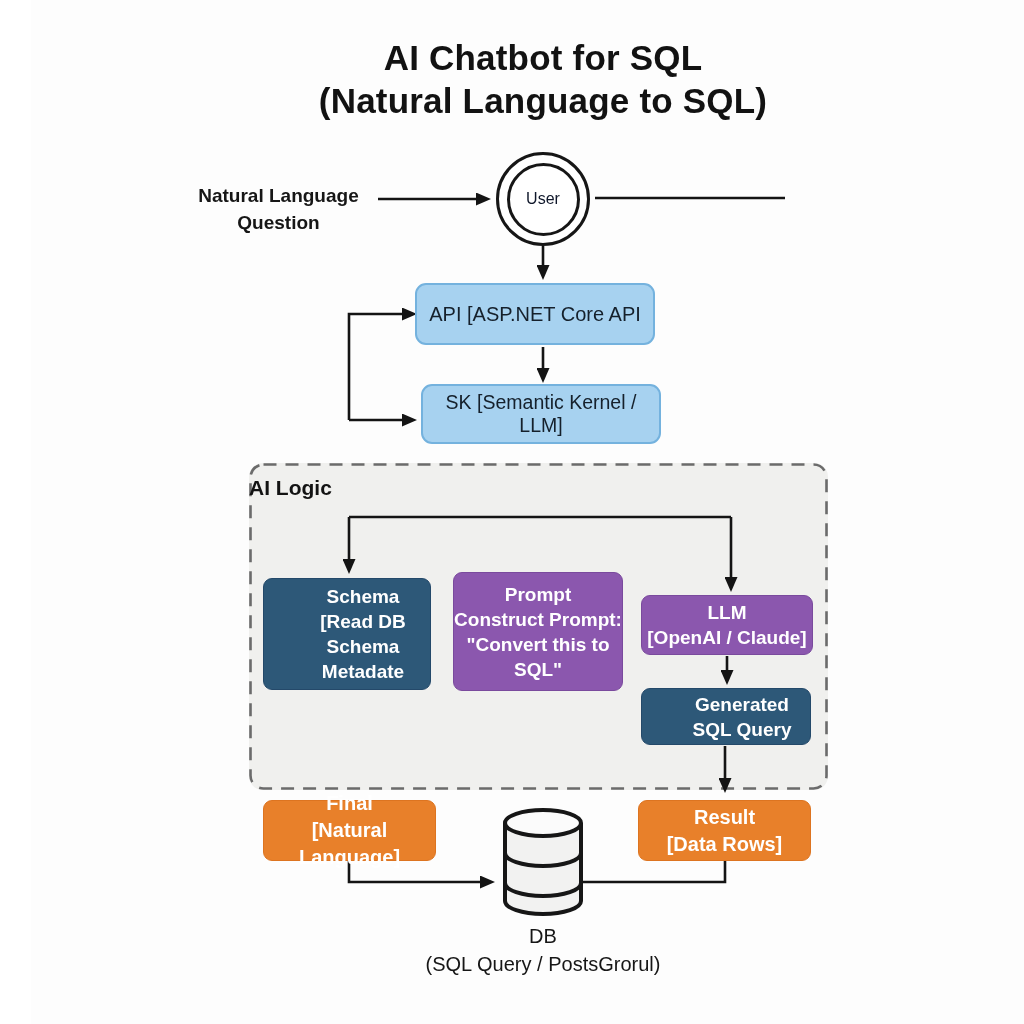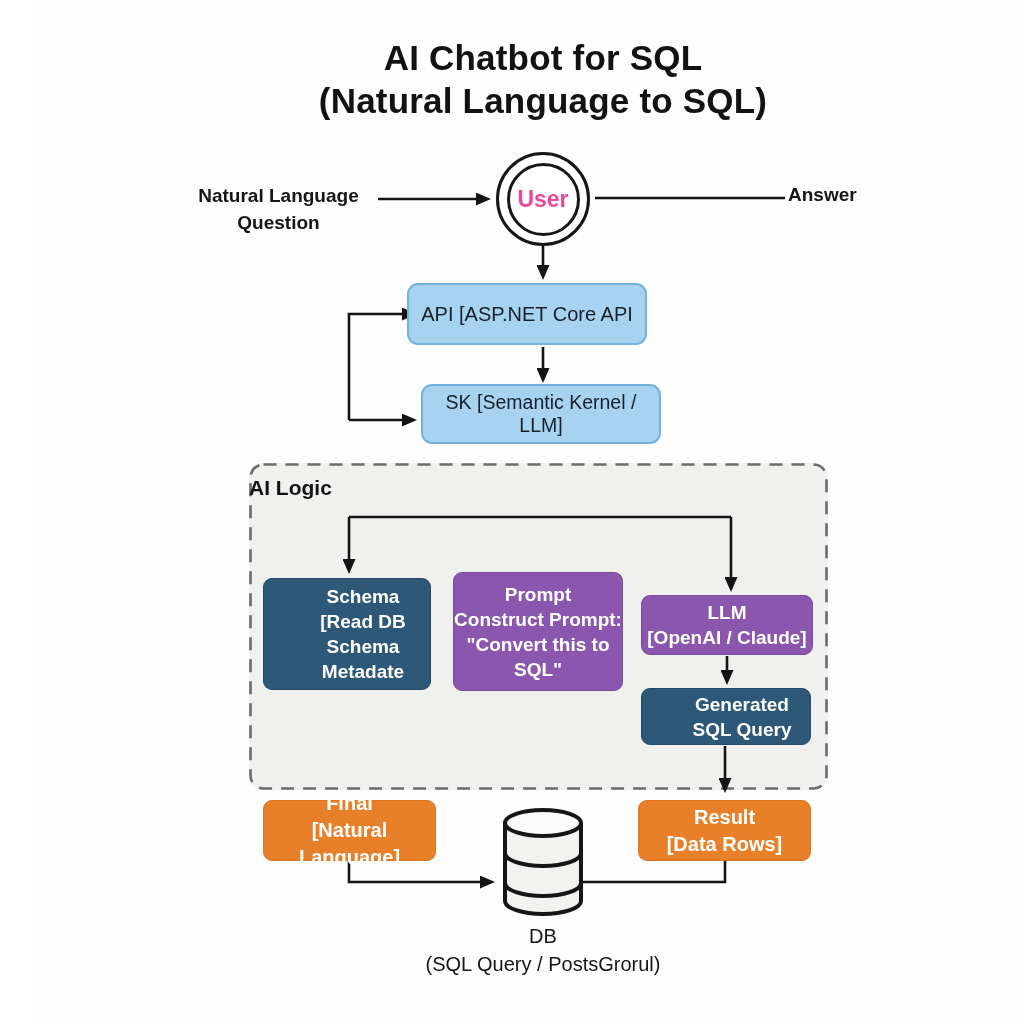--- a/index.html
+++ b/index.html
@@ -15,39 +15,39 @@
   }
   
   .user-outer{
     top:152px;left:465px;width:88px;height:88px;border:3px solid #161616;border-radius:50%;
     display:flex;align-items:center;justify-content:center;background:#fff;z-index:3;
   }
   .user-inner{
     width:67px;height:67px;border:3px solid #161616;border-radius:50%;
     display:flex;align-items:center;justify-content:center;background:#fff;
   }
-  .user-label{font-size:23px;font-weight:700;color:#ec4899;}
+  .user-label{font-size:16px;font-weight:400;color:#0f172a;}
   .side-label{
     font-size:19px;font-weight:600;line-height:27px;color:#161616;z-index:3;
   }
   .q-label{top:182px;left:150px;width:195px;text-align:center;}
   .a-label{top:181px;left:757px;width:180px;text-align:left;}
   
   .node{
     border-radius:9px;display:flex;flex-direction:column;align-items:center;justify-content:center;
     text-align:center;z-index:3;box-sizing:border-box;
   }
   .blue{
     background:#a7d2f0;border:2px solid #74b2de;color:#15202b;
     font-size:20px;font-weight:500;border-radius:11px;
   }
   .darkblue{background:#2d5878;border:1px solid #24496a;color:#ffffff;font-size:19px;font-weight:700;line-height:25px;padding-left:32px;}
   .purple{background:#8b57ae;border:1px solid #7a4a9d;color:#ffffff;font-size:19px;font-weight:700;line-height:25px;}
   .orange{background:#e8802a;border:1px solid #dd7420;color:#ffffff;font-size:20px;font-weight:700;line-height:27px;}
-  .box-api{top:283px;left:376px;width:240px;height:62px;}
+  .box-api{top:283px;left:384px;width:240px;height:62px;}
   .box-sk{top:384px;left:390px;width:240px;height:60px;font-size:19.5px;}
   .box-schema{top:578px;left:232px;width:168px;height:112px;}
   .box-prompt{top:572px;left:422px;width:170px;height:119px;}
   .box-llm{top:595px;left:610px;width:172px;height:60px;}
   .box-generated{top:688px;left:610px;width:170px;height:57px;}
   .box-final{top:800px;left:232px;width:173px;height:61px;}
   .box-result{top:800px;left:607px;width:173px;height:61px;}
   
   .ai-logic{
     top:463px;left:218px;width:579px;height:327px;background:#f0f0ee;border-radius:14px;z-index:1;
@@ -107,21 +107,20 @@
     <div class="user-inner">
       <span class="user-label">User</span>
     </div>
   </div>
 
   <div class="abs side-label q-label">
     <div>Natural Language</div>
     <div>Question</div>
   </div>
   <div class="abs side-label a-label">
-    <div>Answer</div>
   </div>
 
   <div class="abs node blue box-api">
     <div>API [ASP.NET Core API</div>
   </div>
   <div class="abs node blue box-sk">
     <div>SK [Semantic Kernel / LLM]</div>
   </div>
 
   <div class="abs node darkblue box-schema">

